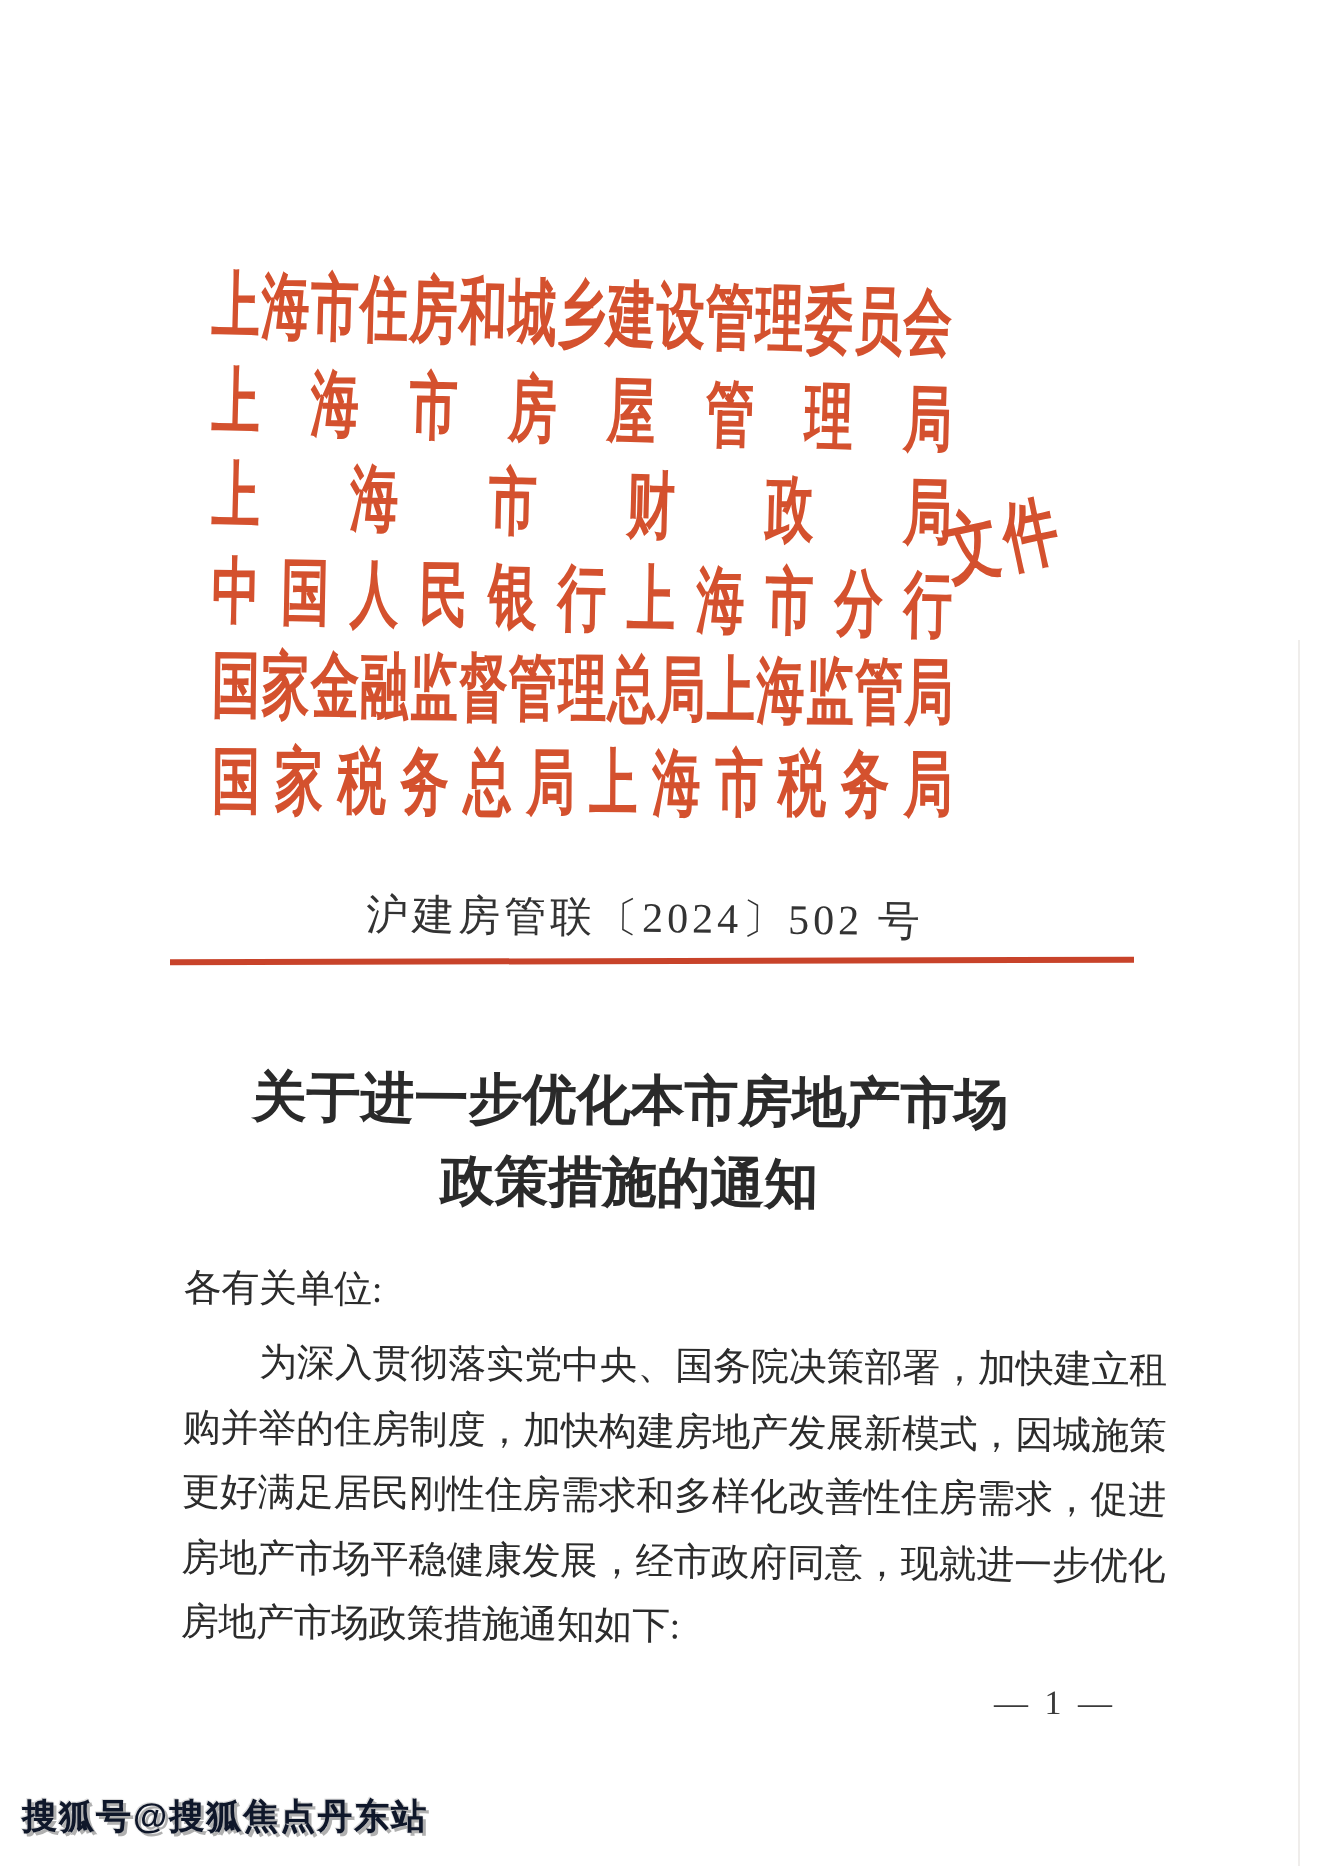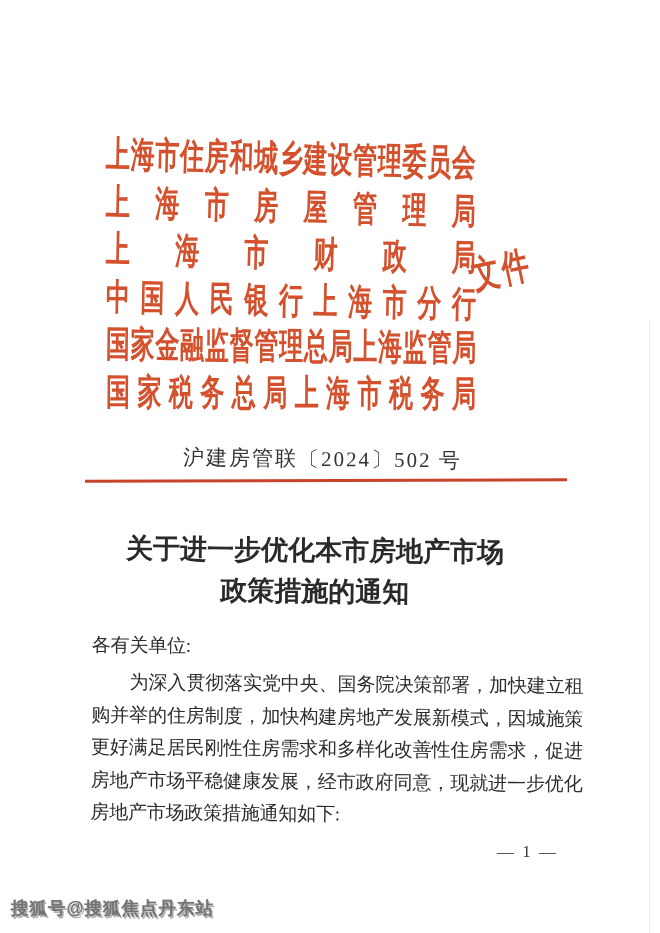--- a/index.html
+++ b/index.html
@@ -118,21 +118,21 @@
     color: #3a3a3a;
     white-space: nowrap;
   }
   .watermark {
     position: absolute;
     left: 11px; top: 896px;
     font-family: "Liberation Sans", sans-serif;
     font-weight: 700;
     font-size: 17.5px;
     letter-spacing: 1px;
-    color: #737373;
+    color: #0f172a;
     text-shadow: 1.5px 1.5px 0 #b0b0b0, -0.5px -0.5px 0 #dcdcdc, 0 0 1px #c8c8c8;
     white-space: nowrap;
   }
 </style>
 </head>
 <body>
 
 <div class="page">
 
   <div class="page-edge"></div>

